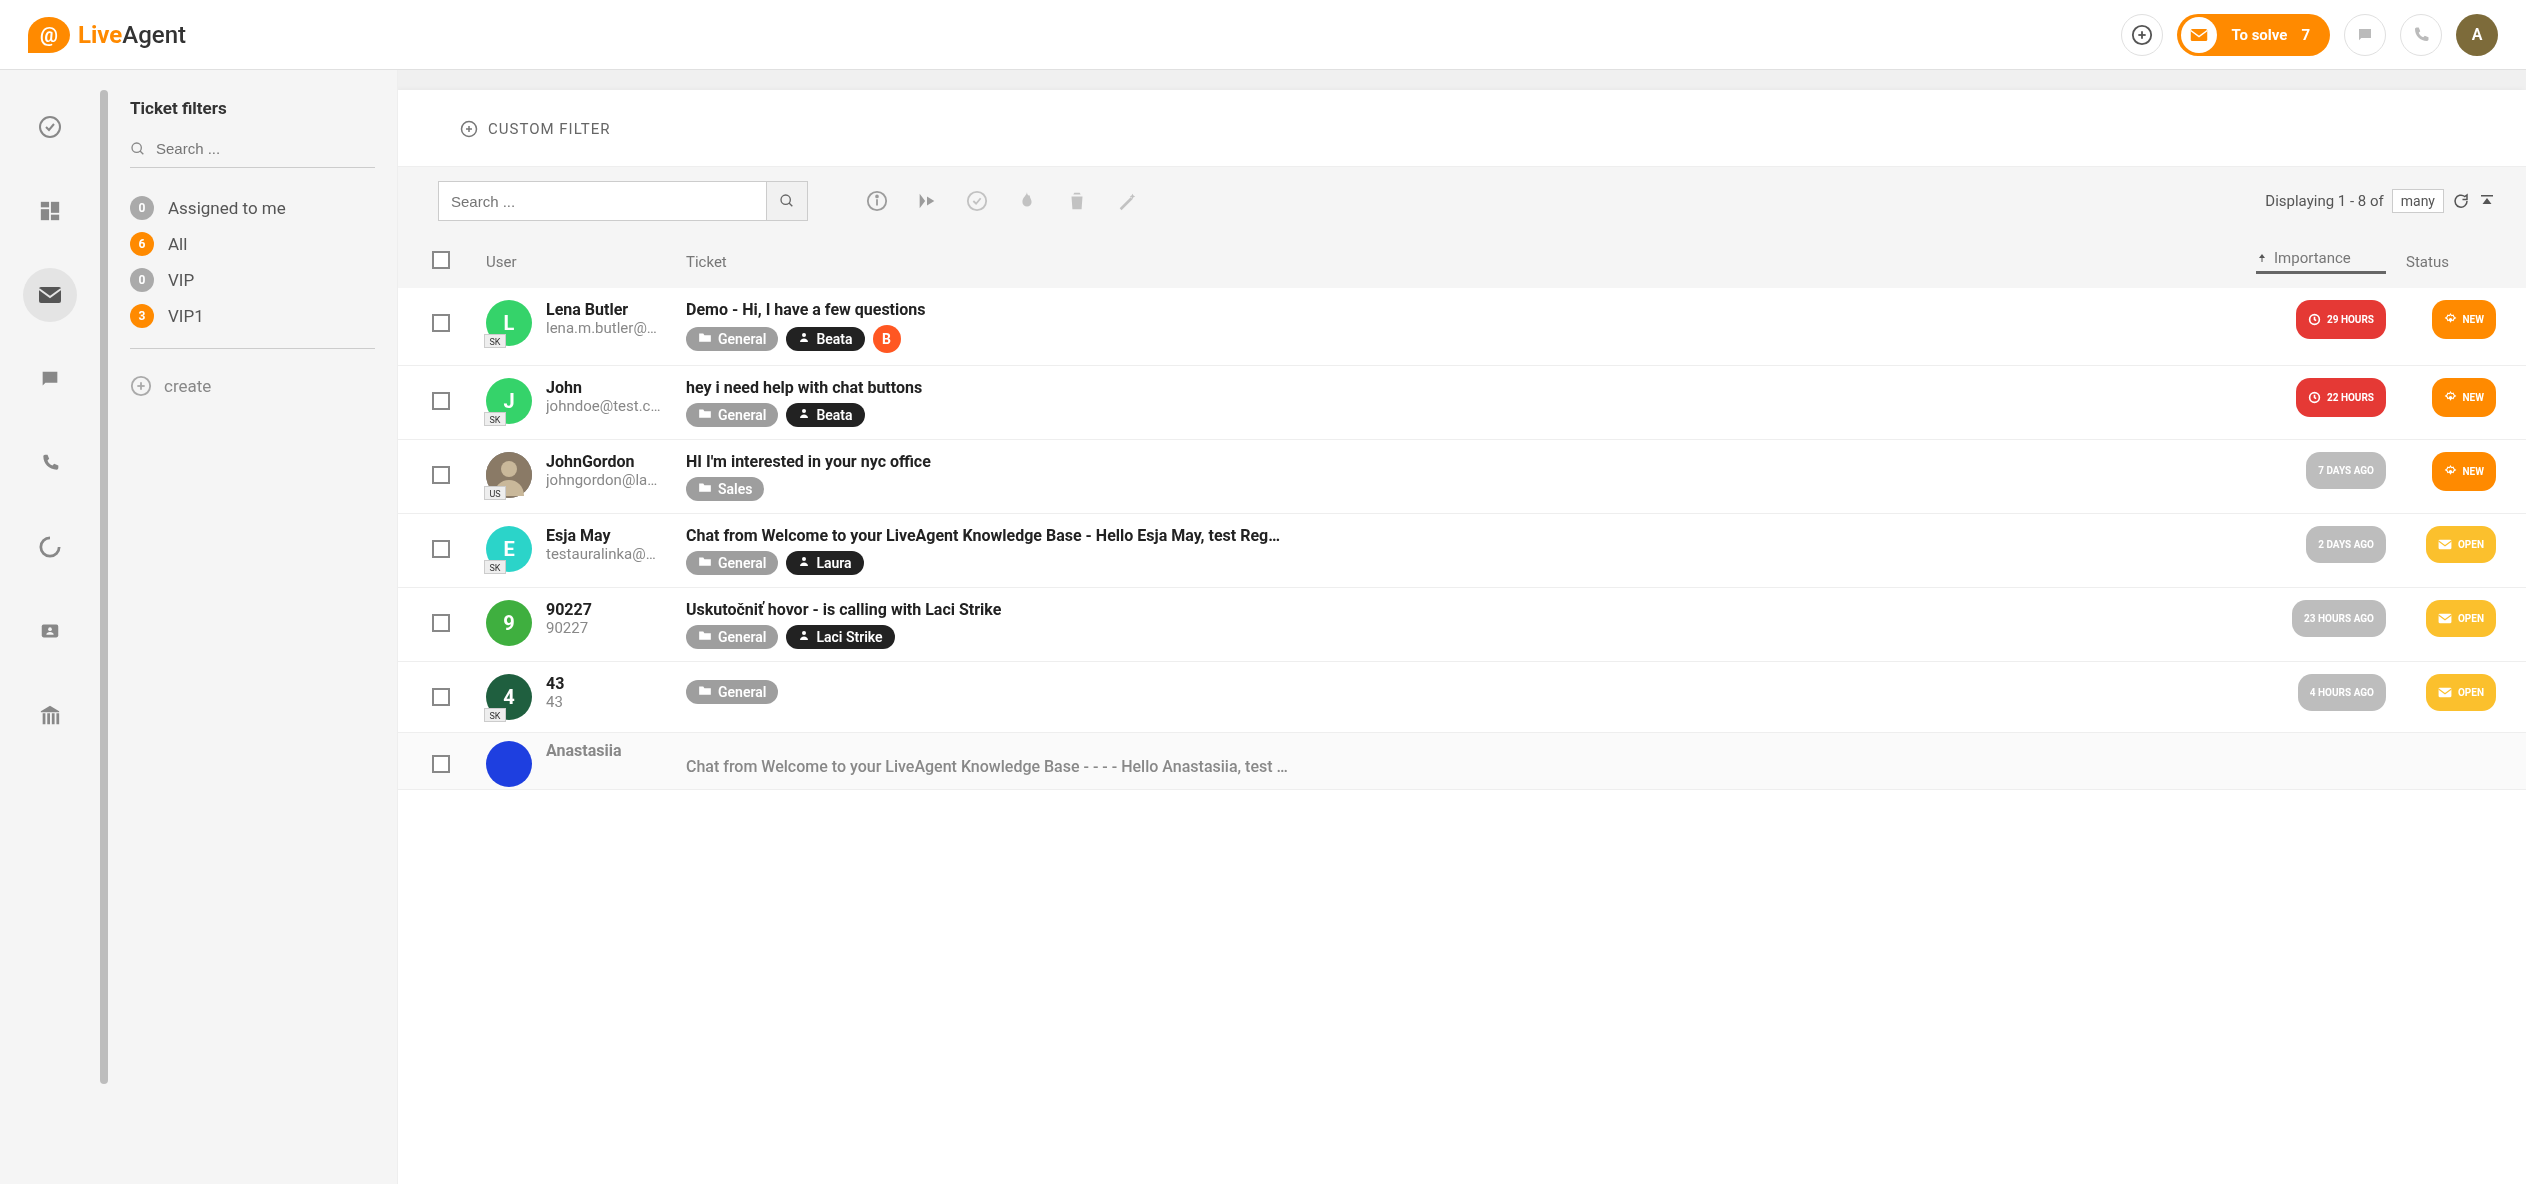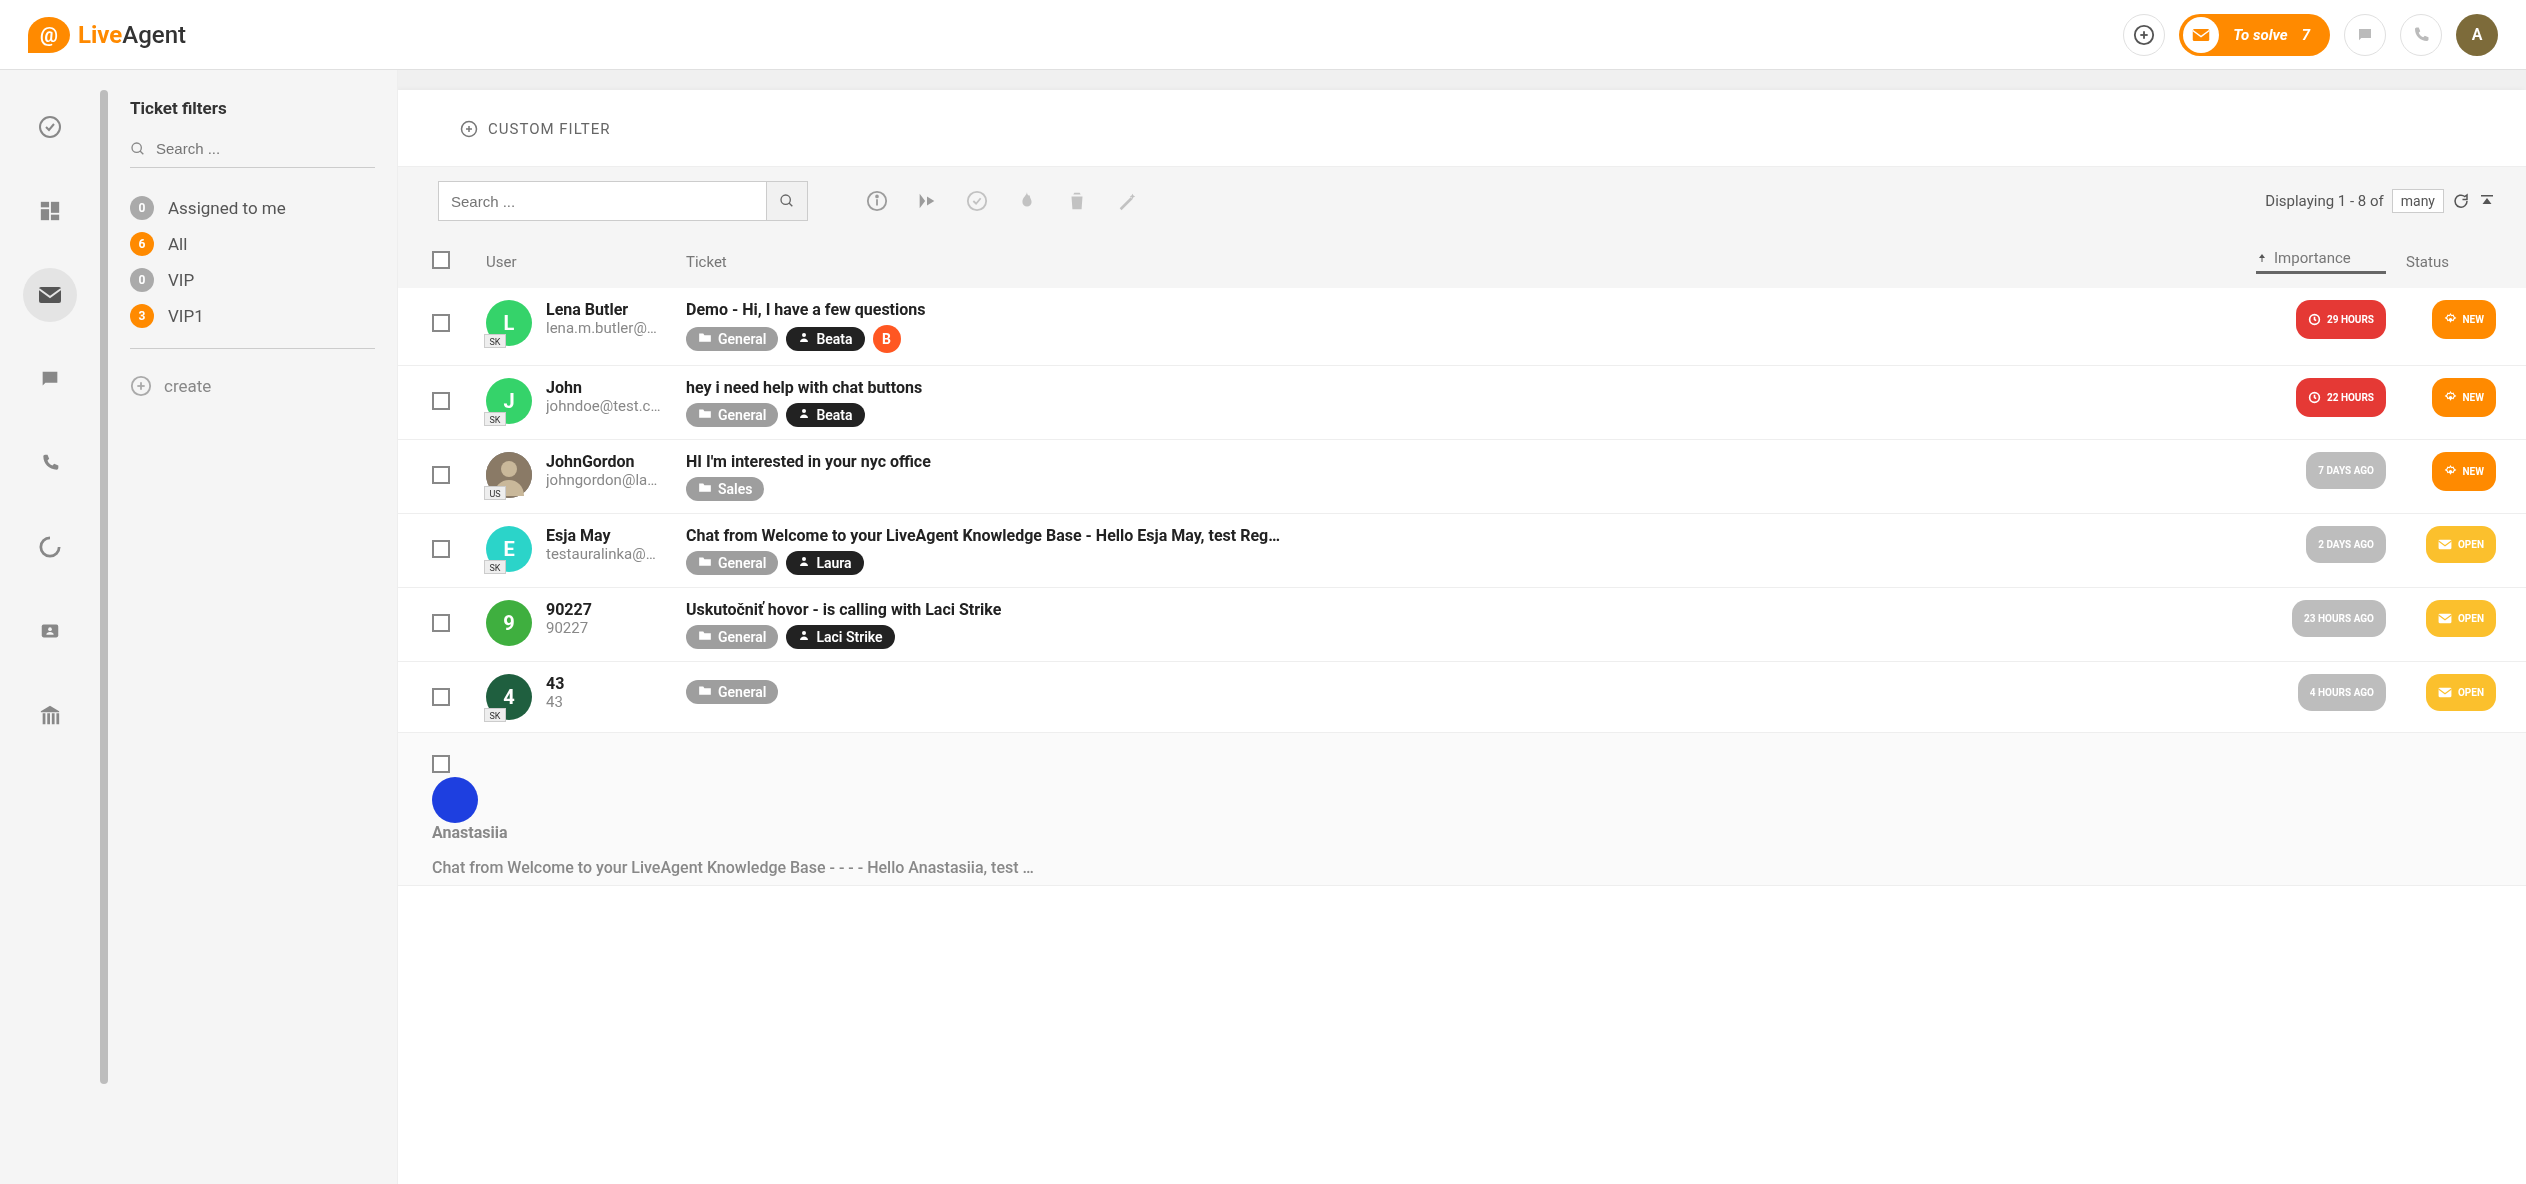--- a/index.html
+++ b/index.html
@@ -32,21 +32,21 @@
   .header-right { margin-left: auto; display: flex; align-items: center; gap: 14px; }
   .circ-btn {
     width: 42px; height: 42px; border-radius: 50%;
     display: flex; align-items: center; justify-content: center;
     background: #fff; border: 1px solid #e0e0e0; cursor: pointer;
   }
   .tosolve {
     height: 42px; border-radius: 21px;
     background: #FF8A00; color: #fff;
     display: flex; align-items: center; gap: 14px;
-    padding: 0 20px 0 4px; cursor: pointer; font-style: italic;
+    padding: 0 20px 0 4px; cursor: pointer;
   }
   .tosolve .env-circ {
     width: 36px; height: 36px; border-radius: 50%;
     background: #fff; display: flex; align-items: center; justify-content: center;
   }
   .tosolve-label { font-weight: 700; font-size: 15px; }
   .tosolve-count { font-weight: 700; font-size: 15px; }
   .avatar-circ {
     width: 42px; height: 42px; border-radius: 50%;
     background: #7d6b3a; color: #fff;
@@ -197,21 +197,21 @@
   .pill {
     display:inline-flex; align-items:center; gap:6px;
     border-radius:14px; padding:13px 12px; font-size:10px; font-weight:700; color:#fff;
   }
   .pill-red { background:#E53935; }
   .pill-grey { background:#bdbdbd; }
   .row-status { width:90px; margin-left:20px; text-align:right; }
   .pill-orange { background:#FF8A00; }
   .pill-yellow { background:#FBC02D; }
 
-  .row.truncated { padding-top:8px; padding-bottom:2px; color:#888;flex-direction:column; }
+  .row.truncated { padding-top:8px; padding-bottom:2px; color:#888; }
   .row.truncated .tline1 { color:#888; font-weight:500;margin-top:16px; }
   .row.truncated .uname { color:#888; }
 
   svg { display:block; }
 </style>
 </head>
 <body>
 
 <div class="header">
   <div class="logo">

